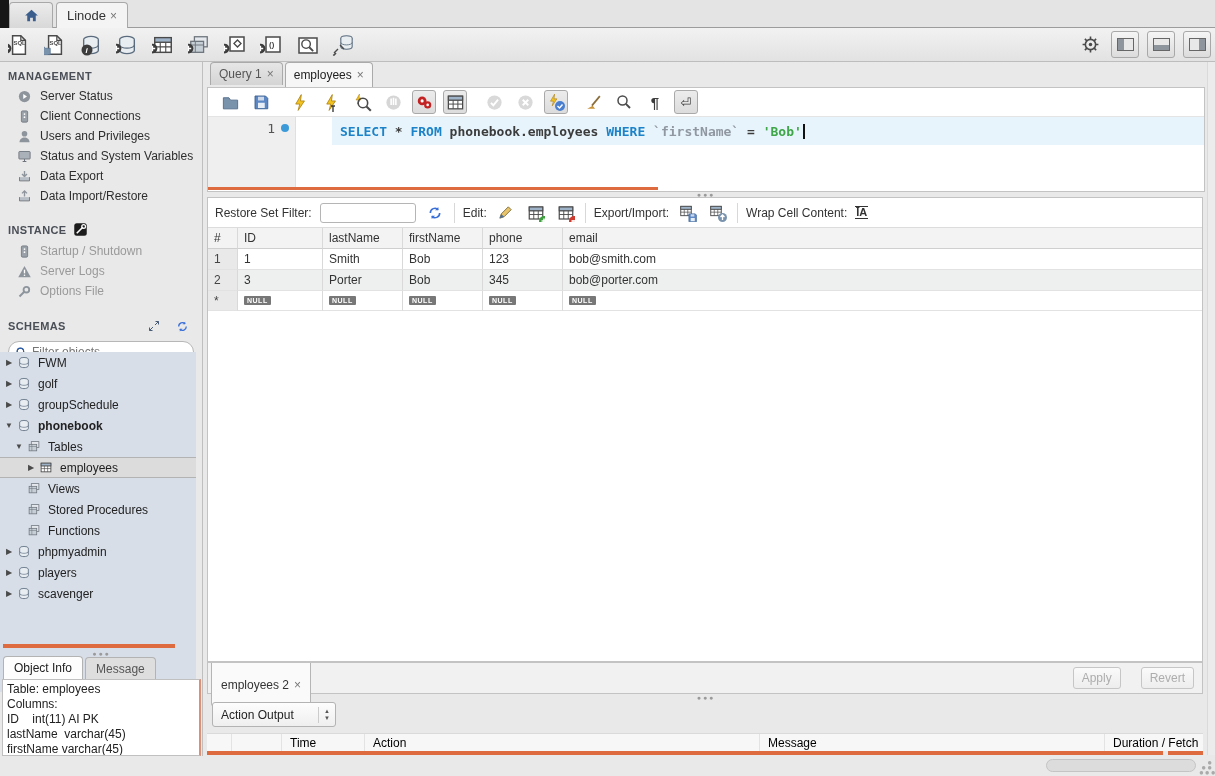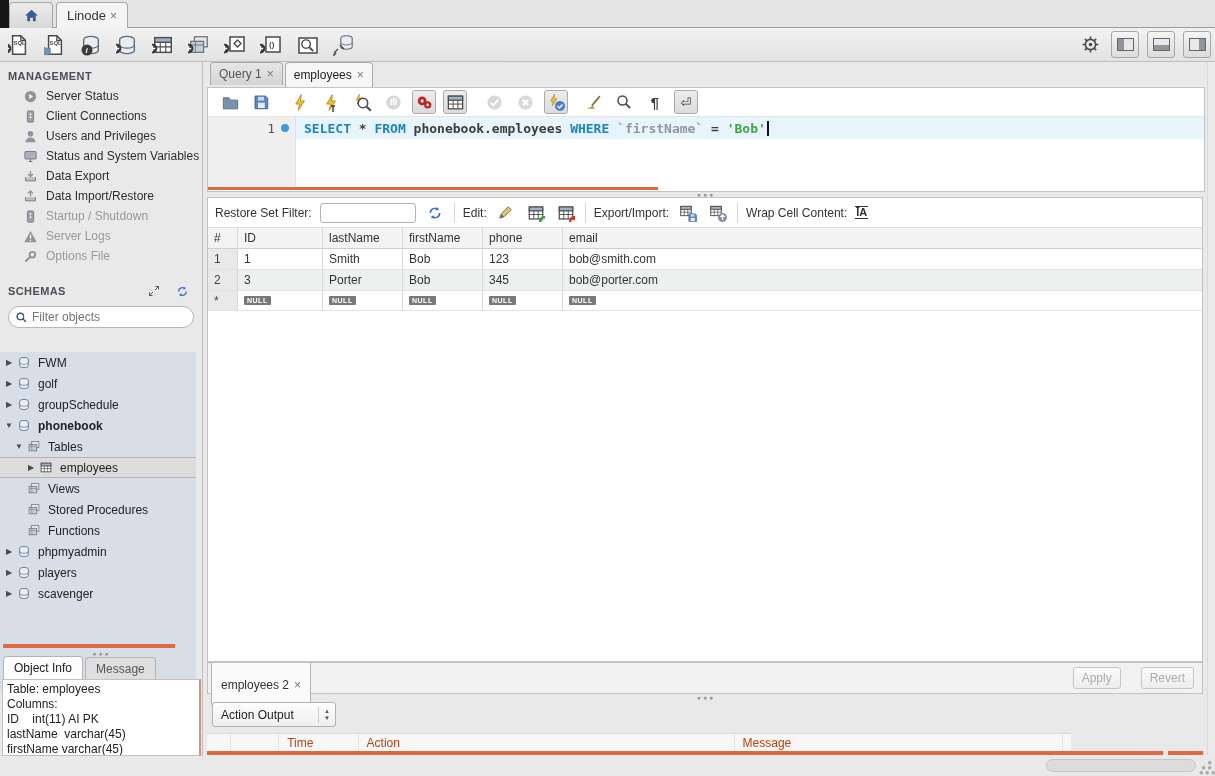--- a/index.html
+++ b/index.html
@@ -18,21 +18,21 @@
   
   .main-toolbar { position:absolute; left:0; top:28px; width:1215px; height:34px; background:linear-gradient(#f2f2f2,#e2e2e2); border-bottom:1px solid #bdbdbd; display:flex; align-items:center; padding-left:6px; gap:10px; }
   .tb-ic { width:26px; height:26px; display:flex; align-items:center; justify-content:center; }
   .mt-right { position:absolute; right:4px; top:3px; display:flex; align-items:center; gap:8px; }
   .panel-btn { width:28px; height:27px; border:1px solid #a8a8a8; border-radius:3px; background:linear-gradient(#f5f5f5,#dcdcdc); display:flex; align-items:center; justify-content:center; }
   .pbox { width:17px; height:13px; border:1px solid #666; background:#e8e8e8; position:relative; }
   .pbox .fill { position:absolute; background:#8e959d; }
   
   .sidebar { position:absolute; left:0; top:62px; width:203px; height:694px; background:#e9e9e9; border-right:1px solid #bfbfbf; }
   .sec-title { font-size:11px; font-weight:bold; color:#4a4f57; letter-spacing:.4px; padding:8px 0 4px 8px; display:flex; align-items:center; gap:6px; }
-  .side-item { height:20px; display:flex; align-items:center; gap:8px; padding-left:22px; font-size:12px; color:#2e2e2e; white-space:nowrap; overflow:hidden; }
+  .side-item { height:20px; display:flex; align-items:center; gap:8px; padding-left:16px; font-size:12px; color:#2e2e2e; white-space:nowrap; overflow:hidden; }
   .side-item.dis { color:#9a9a9a; }
   .ic16 { width:16px; height:16px; flex:0 0 16px; display:flex; align-items:center; justify-content:center; }
   .schemas-head { display:flex; align-items:center; }
   .schemas-head .spacer { flex:1; }
   .mini-ic { width:16px; height:14px; display:flex; align-items:center; justify-content:center; margin-right:6px; }
   .filter-box { margin:4px 8px 6px 8px; height:22px; background:#fff; border:1px solid #b7b7b7; border-radius:11px; display:flex; align-items:center; padding:0 6px; gap:4px; }
   .filter-box input { border:none; outline:none; flex:1; font-size:12px; font-family:"Liberation Sans",sans-serif; color:#333; background:transparent; }
   .tree { position:absolute; left:0; top:290px; width:196px; height:340px; background:#d7dee8; overflow:hidden; }
   .tree-row { height:21px; display:flex; align-items:center; font-size:12px; color:#222; position:relative; }
   .tree-row .arrow { width:10px; font-size:8px; color:#4a4a4a; text-align:center; flex:0 0 10px; }
@@ -52,21 +52,21 @@
   .q-tab.act { background:#f6f6f6; color:#222; height:25px; }
   .editor-panel { position:absolute; left:207px; top:87px; width:998px; height:105px; background:#fff; border:1px solid #c3c3c3; }
   .ed-toolbar { height:29px; display:flex; align-items:center; gap:7px; padding-left:10px; border-bottom:1px solid #e4e4e4; }
   .ed-btn { width:24px; height:24px; display:flex; align-items:center; justify-content:center; border-radius:3px; }
   .ed-btn.pressed { border:1px solid #a9a9a9; background:linear-gradient(#ececec,#dcdcdc); }
   .ed-body { position:relative; height:73px; display:flex; }
   .gutter { width:88px; background:#efefef; border-right:1px solid #e0e0e0; font-family:"DejaVu Sans Mono",monospace; font-size:13px; color:#555; }
   .gutter .ln { height:22px; display:flex; align-items:center; justify-content:flex-end; padding-right:6px; gap:6px; }
   .dot { width:8px; height:8px; border-radius:50%; background:#3d9ad9; }
   .code-area { flex:1; position:relative; font-family:"DejaVu Sans Mono",monospace; font-size:13px; }
-  .code-line { height:22px; display:flex; align-items:center; padding-left:8px; background:#e7f4fb; white-space:pre; font-weight:600; }
+  .code-line { height:28px; display:flex; align-items:center; padding-left:8px; background:#e7f4fb; white-space:pre; font-weight:600;margin-left:36px; }
   .tok-keyword { color:#1d83c9; font-weight:bold; }
   .tok-plain { color:#3c3c3c; }
   .tok-identifier { color:#9097a1; }
   .tok-string { color:#3fa649; }
   .caret { display:inline-block; width:2px; height:15px; background:#111; margin-left:1px; }
   .ed-progress { position:absolute; left:0; bottom:0; width:450px; height:3px; background:#dd6b3f; }
   .mid-split { position:absolute; left:207px; top:192px; width:998px; height:5px; display:flex; align-items:center; justify-content:center; color:#9a9a9a; font-size:7px; letter-spacing:2px; }
   
   .result-panel { position:absolute; left:207px; top:197px; width:996px; height:465px; background:#fff; border:1px solid #c3c3c3; }
   .rs-toolbar { height:30px; display:flex; align-items:center; gap:8px; padding-left:7px; border-bottom:1px solid #dcdcdc; font-size:12px; color:#333; }
@@ -84,21 +84,21 @@
   .null-badge { background:#777; color:#fff; font-size:7px; font-weight:bold; padding:1px 3px; border-radius:1px; letter-spacing:.5px; }
   
   .res-tabbar { position:absolute; left:207px; top:662px; width:996px; height:32px; background:#f1f1f1; border:1px solid #c3c3c3; display:flex; align-items:center; }
   .res-tab { height:44px; margin:0 0 0 3px; align-self:flex-start; padding:0 9px; background:#fafafa; border:1px solid #b5b5b5; border-top:none; border-radius:0 0 4px 4px; display:flex; align-items:center; gap:5px; font-size:12px; color:#333; }
   .res-actions { margin-left:auto; display:flex; gap:20px; padding-right:8px; }
   .btn-dis { min-width:44px; height:22px; padding:0 8px; background:linear-gradient(#fafafa,#ededed); border:1px solid #c6c6c6; border-radius:3px; color:#adadad; font-size:12px; display:flex; align-items:center; justify-content:center; }
   
   .ao { position:absolute; left:207px; top:700px; width:996px; height:55px; }
   .ao-select { position:absolute; left:5px; top:2px; width:124px; height:25px; background:linear-gradient(#fdfdfd,#efefef); border:1px solid #b3b3b3; border-radius:3px; display:flex; align-items:center; padding-left:8px; font-size:12px; color:#222; }
   .spin { position:absolute; right:5px; top:4px; display:flex; flex-direction:column; gap:2px; align-items:center; font-size:6px; color:#555; line-height:5px; border-left:1px solid #ccc; padding-left:5px; height:16px; justify-content:center;}
-  .ao-head { position:absolute; left:0; top:33px; width:864px; height:18px; background:#f7f7f7; border-top:1px solid #dadada; display:flex; font-size:12px; color:#c2410c; }
+  .ao-head { position:absolute; left:0; top:33px; width:996px; height:18px; background:#f7f7f7; border-top:1px solid #dadada; display:flex; font-size:12px; color:#000000; }
   .ao-cell { border-right:1px solid #e3e3e3; display:flex; align-items:center; padding-left:8px; white-space:nowrap; overflow:hidden; }
   .ao-c0{width:25px;} .ao-c1{width:50px;} .ao-c2{width:83px;} .ao-c3{width:395px;} .ao-c4{width:345px;} .ao-c5{flex:1; border-right:none;}
   .ao-progress { position:absolute; left:0; top:51px; width:996px; height:4px; background:#dd6b3f; }
   .ao-notch { position:absolute; left:956px; top:51px; width:5px; height:4px; background:#e9e9e9; }
   
   .right-strip { position:absolute; left:1207px; top:62px; width:8px; height:693px; background:#ececec; border-left:1px solid #dadada; }
   
   .status-bar { position:absolute; left:0; top:755px; width:1215px; height:21px; background:#ececec; border-top:1px solid #c3c3c3; display:flex; align-items:center; padding-left:8px; color:#555; font-size:12px; }
   .hthumb { position:absolute; left:1046px; top:759px; width:150px; height:13px; background:#dcdcdc; border:1px solid #c4c4c4; border-radius:7px; }
   .grip { position:absolute; right:2px; bottom:2px; width:14px; height:14px; color:#aaa; font-size:8px; letter-spacing:1px; line-height:5px; text-align:right; }
@@ -390,20 +390,28 @@
       </div>
     <div class="side-item">
         <span class="ic16">
           <svg width="15" height="15">
             <use href="#s-tray-up"></use>
           </svg>
         </span>
         <span>Data Import/Restore</span>
       </div>
 
+    <div class="sec-title" style="margin-top:8px;">
+        <span>INSTANCE</span>
+        <span>
+          <svg width="15" height="15">
+            <use href="#s-wrench-badge"></use>
+          </svg>
+        </span>
+      </div>
     <div class="side-item dis">
         <span class="ic16">
           <svg width="15" height="15">
             <use href="#s-server"></use>
           </svg>
         </span>
         <span>Startup / Shutdown</span>
       </div>
     <div class="side-item dis">
         <span class="ic16">

